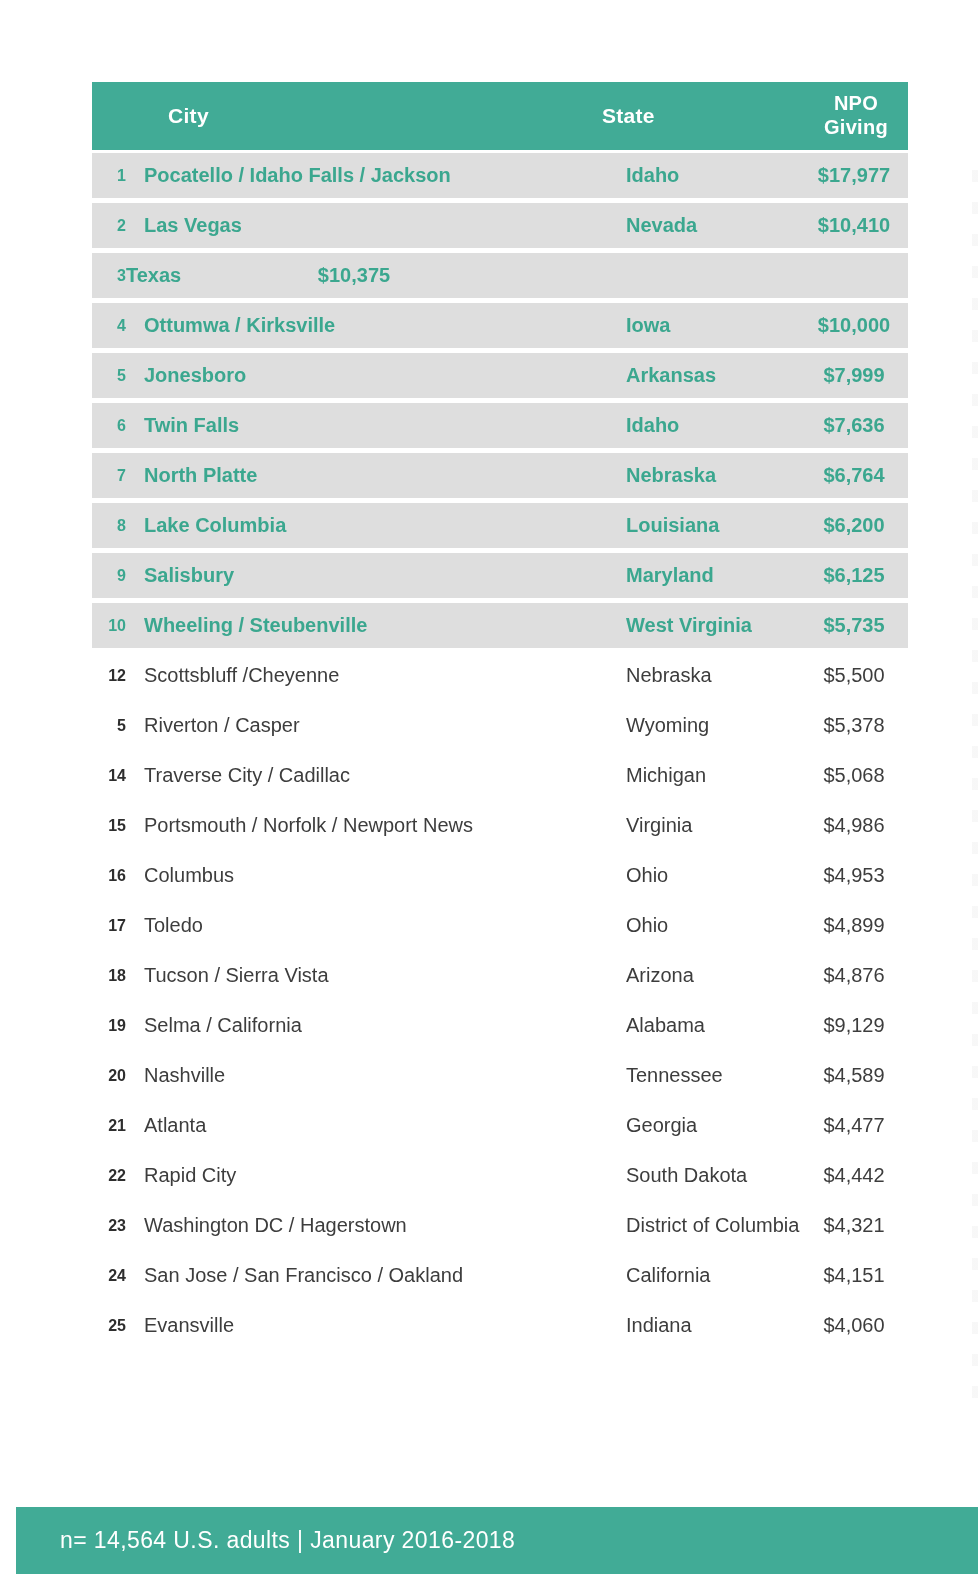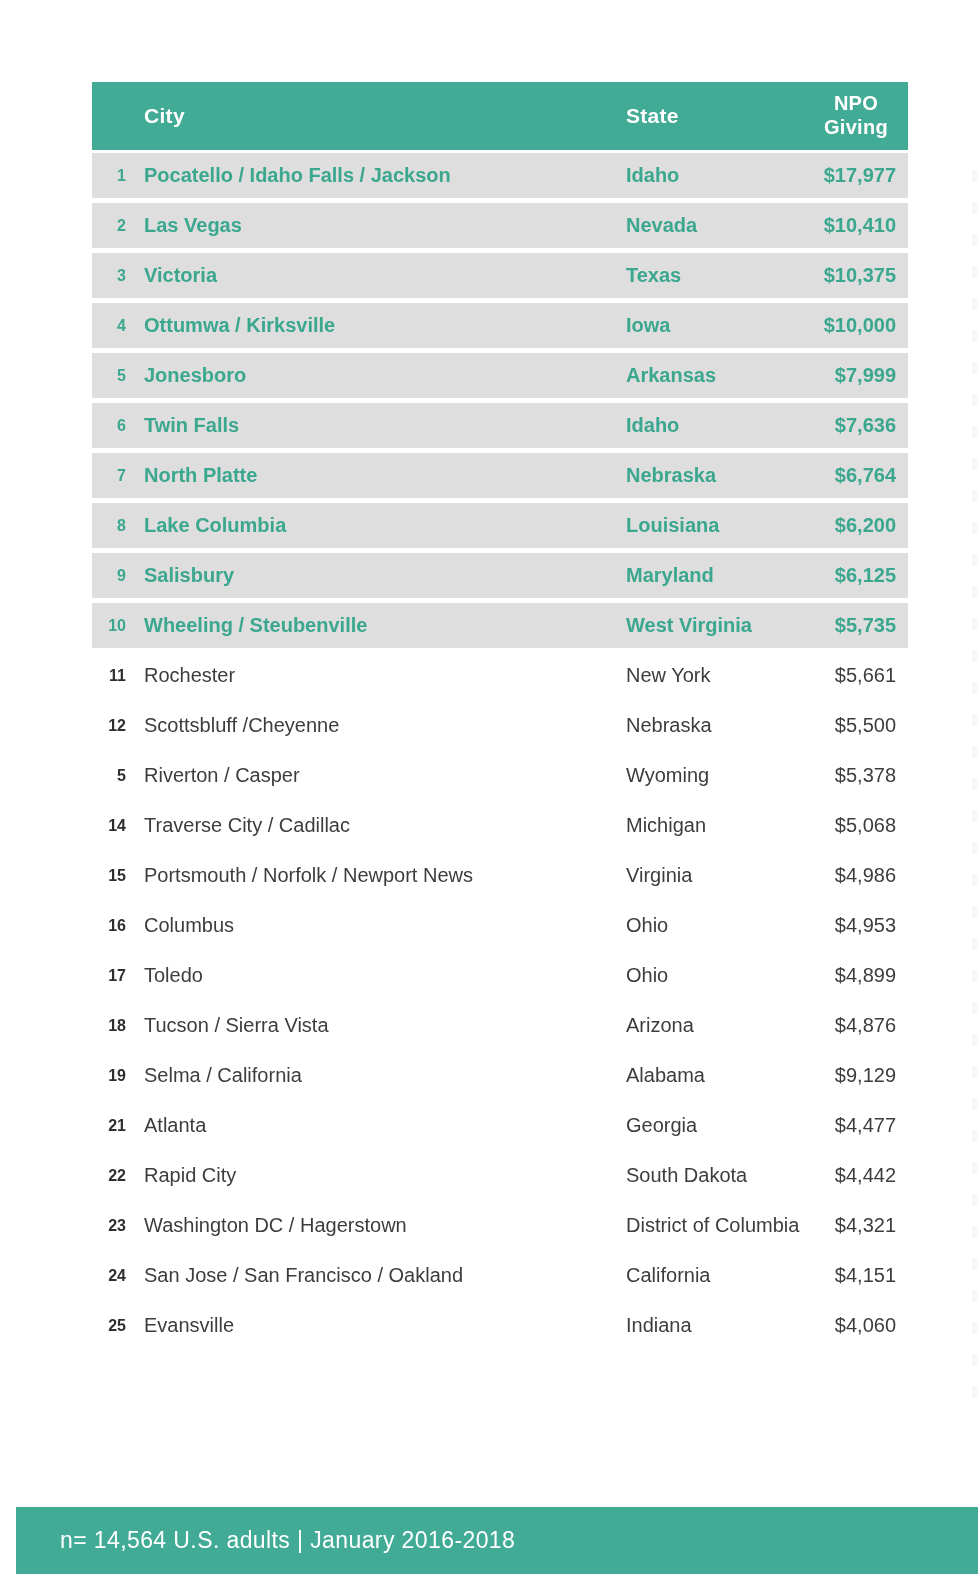--- a/index.html
+++ b/index.html
@@ -26,20 +26,21 @@
   .hdr-row{
     display:flex;
     align-items:center;
     height:68px;
     background:var(--teal);
     color:var(--white);
     font-weight:700;
     font-size:21px;
     letter-spacing:0.3px;
     margin-bottom:3px;
+    gap:24px;
   }
   .row{
     display:flex;
     align-items:center;
     height:45px;
     margin-bottom:5px;
     font-size:20px;
     color:var(--dark-text);
     font-weight:400;
   }
@@ -61,21 +62,21 @@
     flex:1 1 auto;
     padding-left:18px;
   }
   .c-state{
     width:186px;
     flex:none;
   }
   .c-npo{
     width:96px;
     flex:none;
-    text-align:right;
+    text-align:center;
     padding-right:12px;
   }
   .hdr-row .c-npo{
     text-align:center;
     padding-right:8px;
     font-size:20px;
     line-height:1.18;
   }
   
   .edge-artifacts{
@@ -124,21 +125,20 @@
 
   <div class="row hl">
     <div class="c-rank">2</div>
     <div class="c-city">Las Vegas</div>
     <div class="c-state">Nevada</div>
     <div class="c-npo">$10,410</div>
   </div>
 
   <div class="row hl">
     <div class="c-rank">3</div>
-    <div class="c-city">Victoria</div>
     <div class="c-state">Texas</div>
     <div class="c-npo">$10,375</div>
   </div>
 
   <div class="row hl">
     <div class="c-rank">4</div>
     <div class="c-city">Ottumwa / Kirksville</div>
     <div class="c-state">Iowa</div>
     <div class="c-npo">$10,000</div>
   </div>
@@ -178,26 +178,20 @@
     <div class="c-npo">$6,125</div>
   </div>
 
   <div class="row hl">
     <div class="c-rank">10</div>
     <div class="c-city">Wheeling / Steubenville</div>
     <div class="c-state">West Virginia</div>
     <div class="c-npo">$5,735</div>
   </div>
 
-  <div class="row">
-    <div class="c-rank">11</div>
-    <div class="c-city">Rochester</div>
-    <div class="c-state">New York</div>
-    <div class="c-npo">$5,661</div>
-  </div>
 
   <div class="row">
     <div class="c-rank">12</div>
     <div class="c-city">Scottsbluff /Cheyenne</div>
     <div class="c-state">Nebraska</div>
     <div class="c-npo">$5,500</div>
   </div>
 
   <div class="row">
     <div class="c-rank">5</div>
@@ -241,20 +235,26 @@
     <div class="c-npo">$4,876</div>
   </div>
 
   <div class="row">
     <div class="c-rank">19</div>
     <div class="c-city">Selma / California</div>
     <div class="c-state">Alabama</div>
     <div class="c-npo">$9,129</div>
   </div>
 
+  <div class="row">
+    <div class="c-rank">20</div>
+    <div class="c-city">Nashville</div>
+    <div class="c-state">Tennessee</div>
+    <div class="c-npo">$4,589</div>
+  </div>
 
   <div class="row">
     <div class="c-rank">21</div>
     <div class="c-city">Atlanta</div>
     <div class="c-state">Georgia</div>
     <div class="c-npo">$4,477</div>
   </div>
 
   <div class="row">
     <div class="c-rank">22</div>

